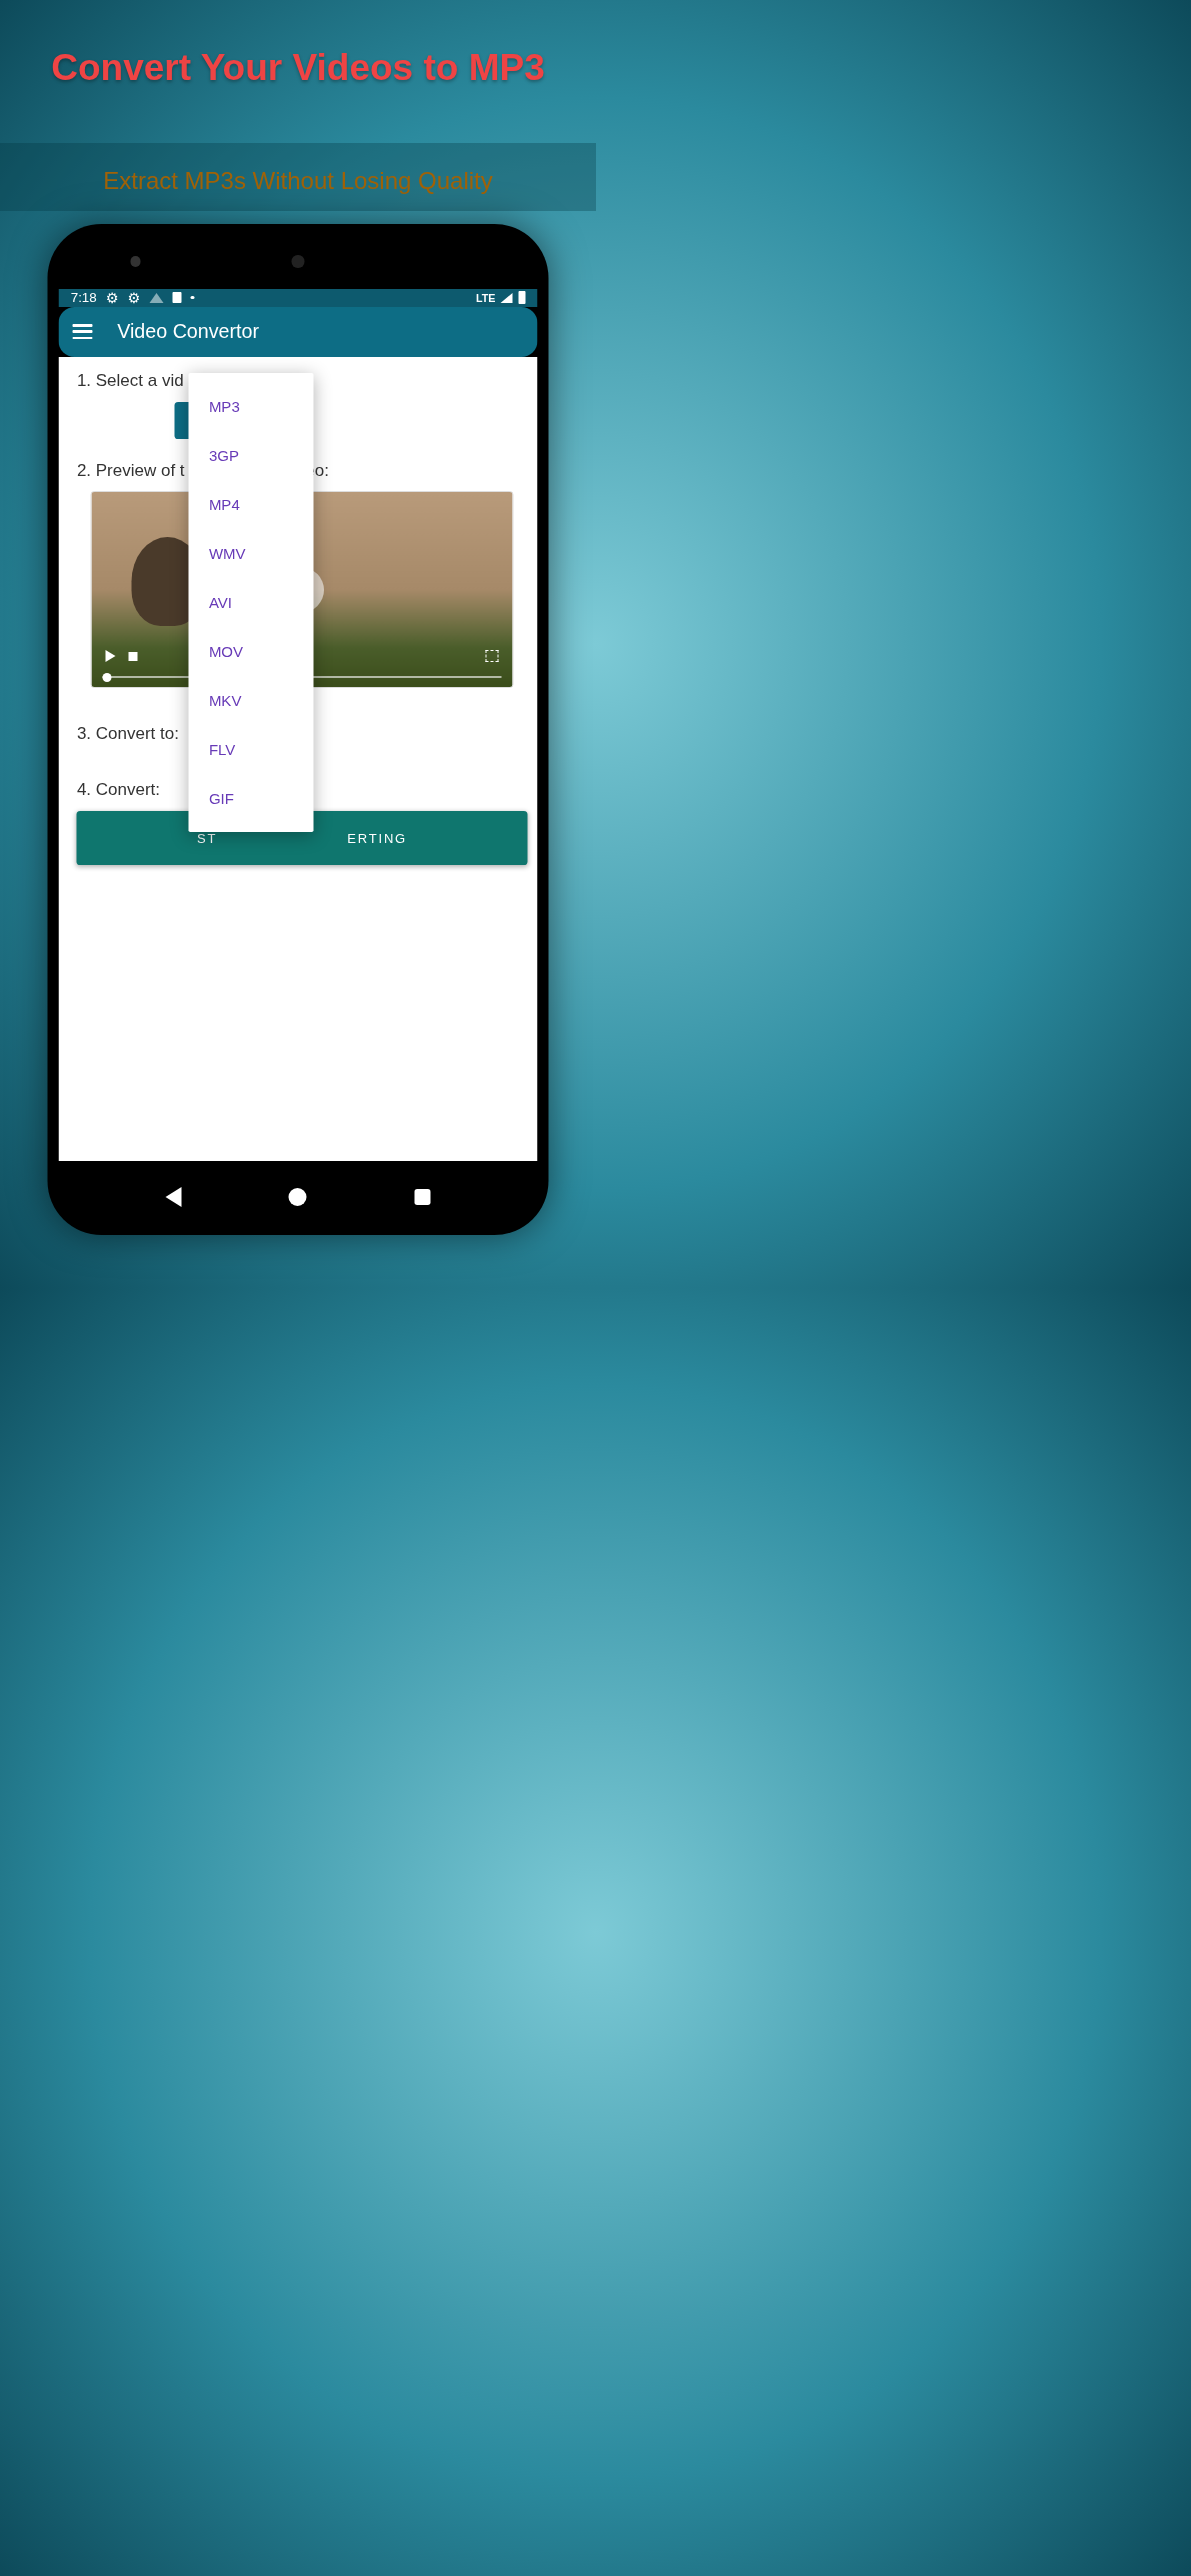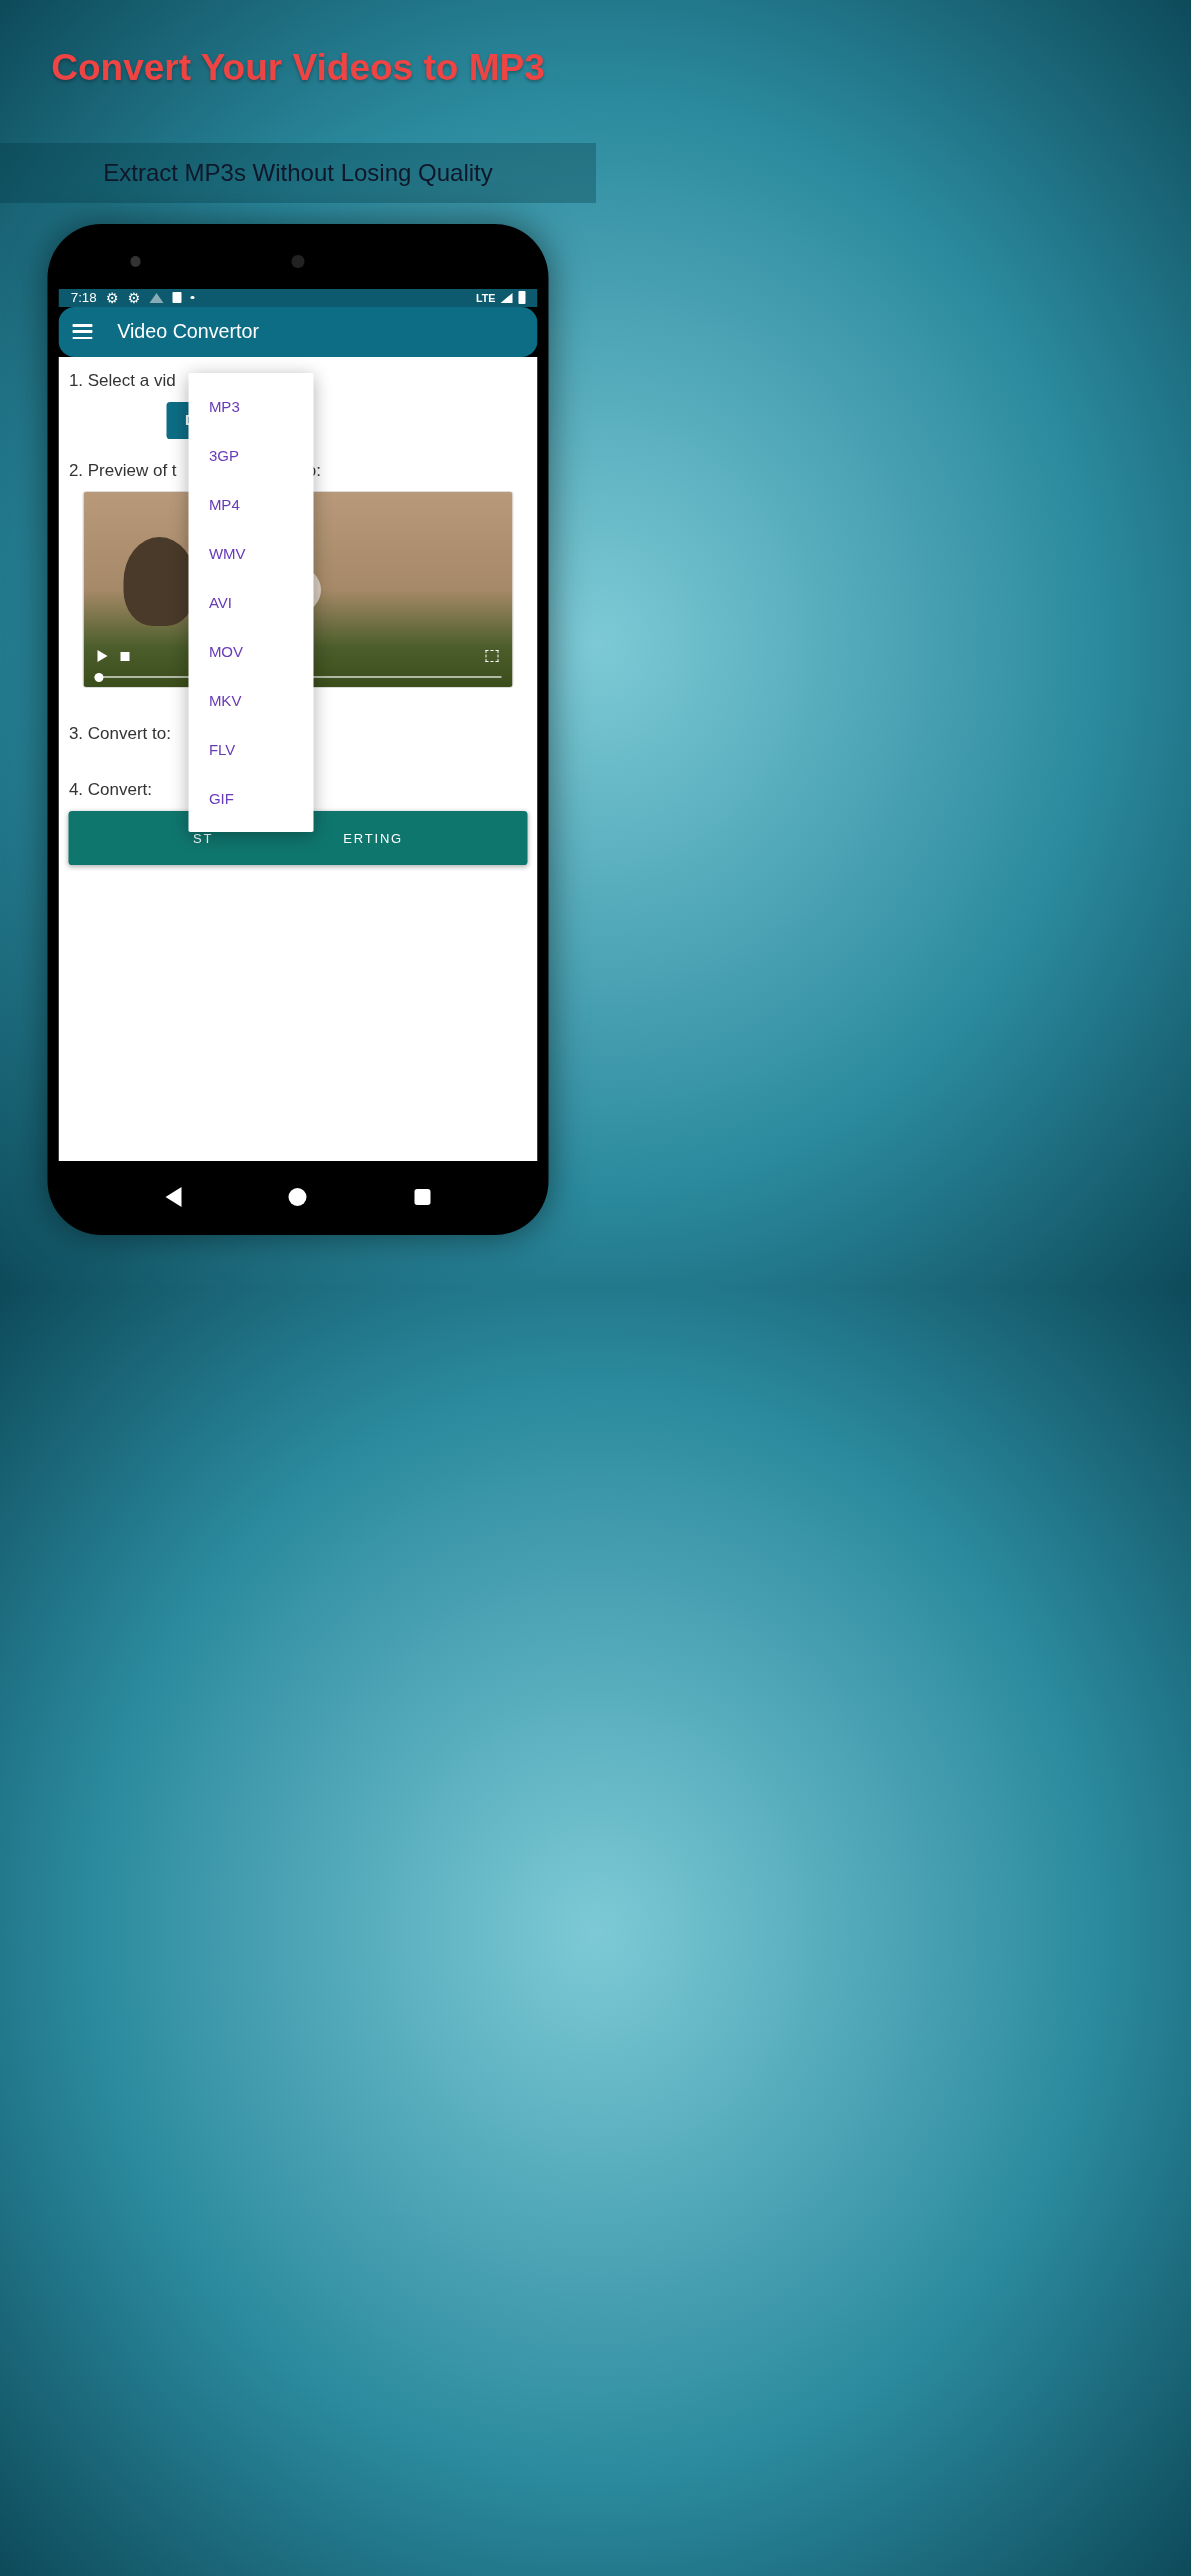--- a/index.html
+++ b/index.html
@@ -28,23 +28,24 @@
     }
 
     .marketing-subtitle-bar {
       background: rgba(0, 50, 60, 0.3);
       margin-top: 54px;
       padding: 16px 0;
       text-align: center;
     }
 
     .marketing-subtitle {
-      color: #0f172a;
+      color: #a16207;
       font-size: 24px;
       font-weight: 300;
+      margin-top: 8px;
     }
 
     .phone-frame {
       position: absolute;
       top: 224px;
       left: 50%;
       transform: translateX(-50%);
       width: 501px;
       height: 1011px;
       background: #000;
@@ -191,20 +192,21 @@
     }
 
     .step-label {
       font-size: 17px;
       color: #333;
       margin-bottom: 10.7px;
     }
 
     .step-section {
       margin-bottom: 21.5px;
+      margin-left: 8px;
     }
 
     .select-video-btn {
       background: #0d6d85;
       color: #fff;
       border: none;
       padding: 10.7px 18px;
       font-size: 14.3px;
       font-weight: bold;
       border-radius: 3.6px;

